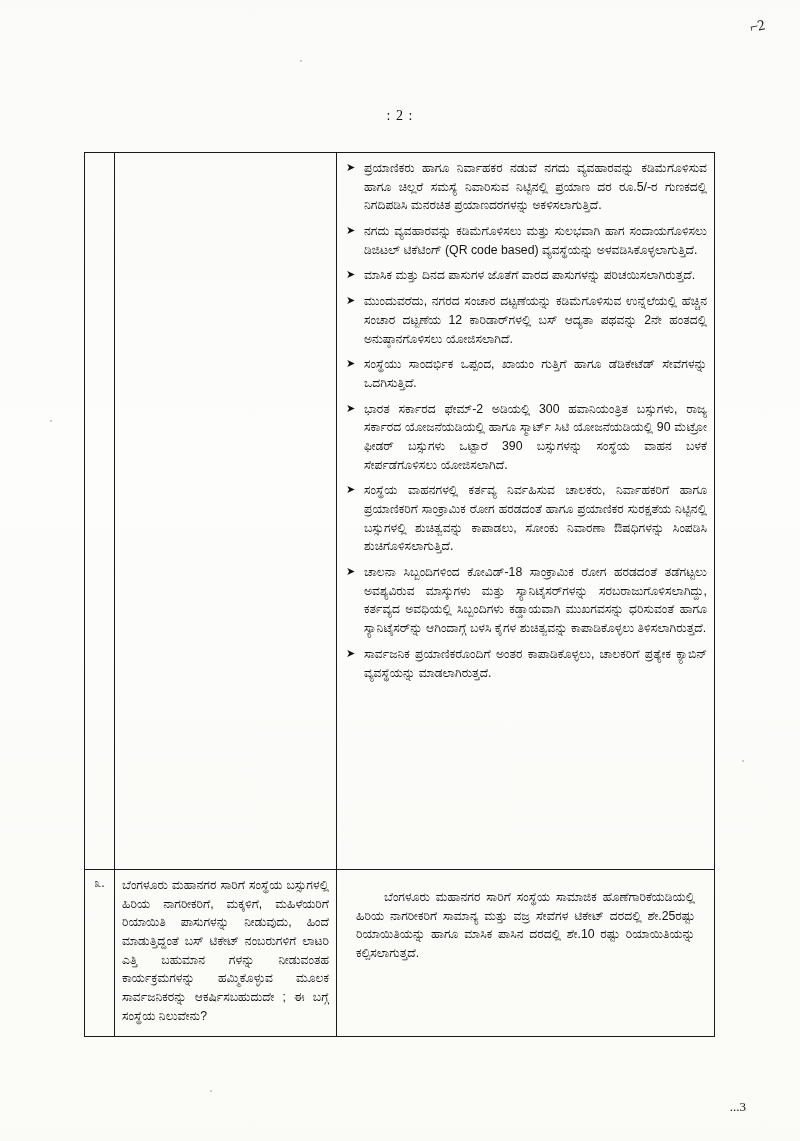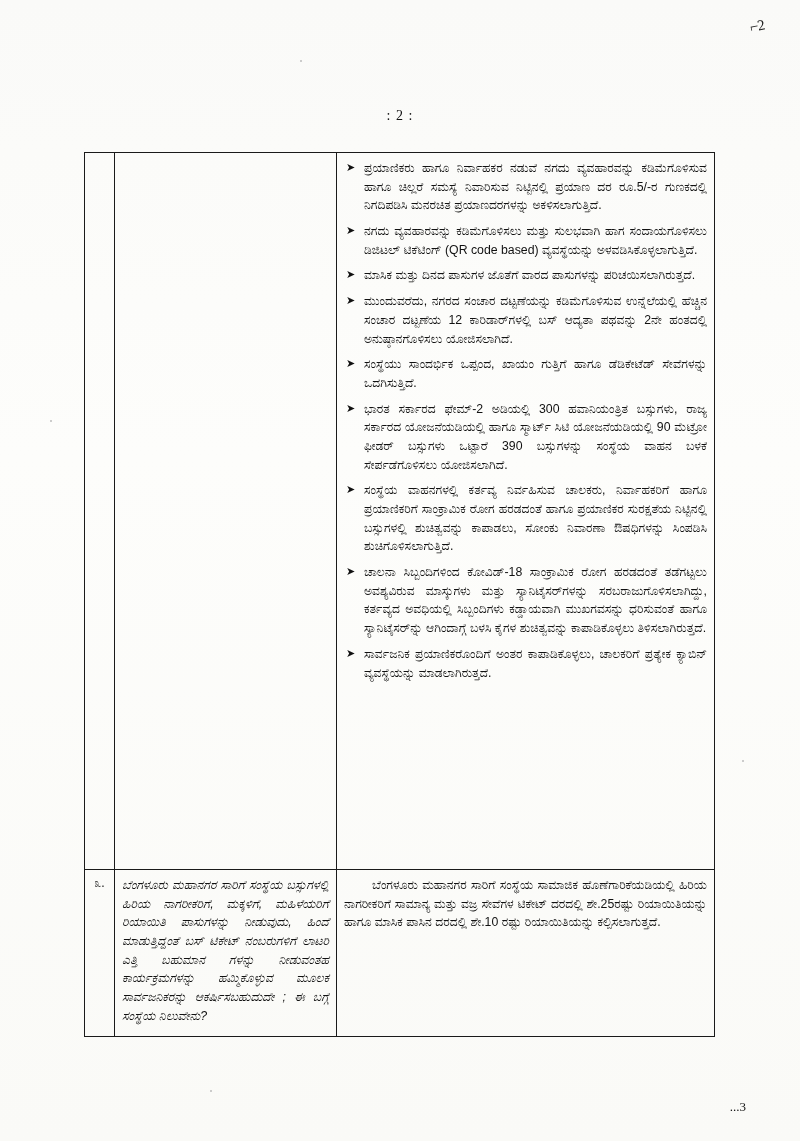--- a/index.html
+++ b/index.html
@@ -105,24 +105,23 @@
     color: #111;
   }
   .first-cell-empty {
     height: 700px;
   }
   .answer-indent {
     text-indent: 28px;
   }
   .q-cell p {
     margin: 0;
-    font-style: italic;
   }
   .a-cell p {
-    margin: 0;
+    margin: 12px;
   }
   .row2 td { padding-top: 8px; }
   .speck {
     position: absolute;
     width: 2px;
     height: 2px;
     background: #bdbdbd;
     border-radius: 50%;
   }
 </style>

